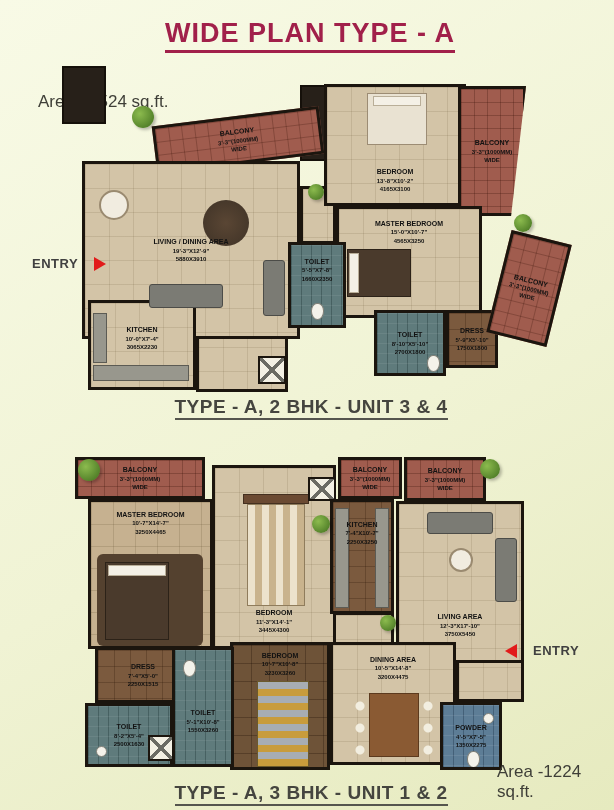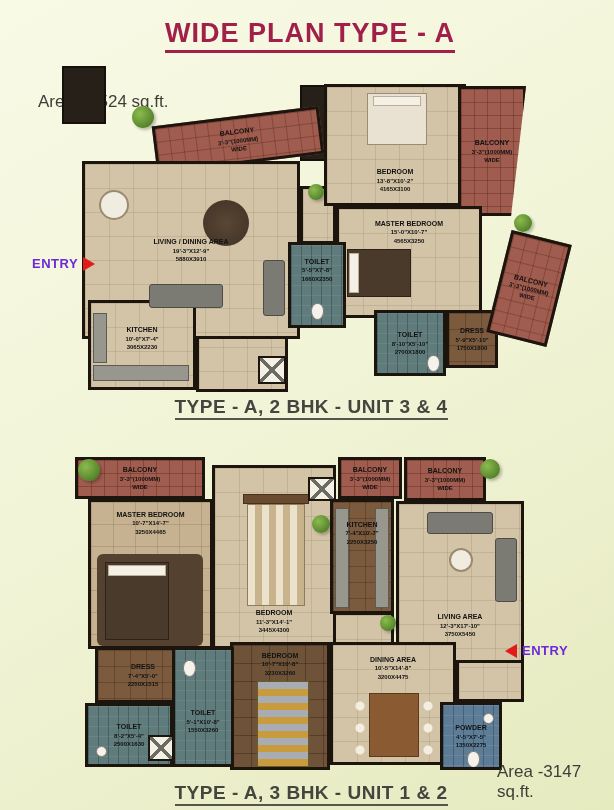--- a/index.html
+++ b/index.html
@@ -60,22 +60,22 @@
   .chairs-col{background-image:radial-gradient(circle,#f2eee0 4px,rgba(0,0,0,0) 5px);
     background-size:14px 22px;background-repeat:repeat-y;background-position:center top}
   .plant{border-radius:50%;z-index:6;
     background:radial-gradient(circle at 35% 35%,#8cbb4e,#3f6d1d);box-shadow:2px 2px 3px rgba(0,0,0,.25)}
   .wc{background:#f4f2ea;border:1px solid #808078;border-radius:45% 45% 50% 50%}
   .basin{background:#f4f2ea;border:1px solid #808078;border-radius:50%}
   .counter{background:#98978d;border:1px solid #5c5b54}
   .bed-striped{background:repeating-linear-gradient(90deg,#ece2cc 0 7px,#c9b38d 7px 14px);border:1px solid #8f7c5c}
   .bed-gold{background:repeating-linear-gradient(0deg,#c89c3c 0 7px,#a7adb3 7px 14px);border:1px solid #6b5a2c}
   .headboard{background:#6b4a32;border:1px solid #44301f}
-  .entry{position:absolute;display:flex;align-items:center;gap:5px;
-    font-size:13px;font-weight:700;color:#6d28d9;letter-spacing:.5px;z-index:10}
+  .entry{position:absolute;display:flex;align-items:center;gap:16px;
+    font-size:13px;font-weight:700;color:#404040;letter-spacing:.5px;z-index:10}
   .tri-r{width:0;height:0;border-top:7px solid transparent;border-bottom:7px solid transparent;border-left:12px solid #e21a1a}
   .tri-l{width:0;height:0;border-top:7px solid transparent;border-bottom:7px solid transparent;border-right:12px solid #e21a1a}
 </style>
 </head>
 <body>
 
 <div class="title"><span>WIDE PLAN TYPE - A</span></div>
 
 <div class="area-label" style="left:38px;top:92px">Area - 1524 sq.ft.</div>
 
@@ -327,15 +327,15 @@
   <div class="plant" style="position:absolute;left:252px;top:60px;width:18px;height:18px"></div>
   <div class="plant" style="position:absolute;left:420px;top:4px;width:20px;height:20px"></div>
   <div class="plant" style="position:absolute;left:320px;top:160px;width:16px;height:16px"></div>
 </div>
 
 <div class="entry" style="left:505px;top:643px">
   <span class="tri-l"></span>
   <span>ENTRY</span>
 </div>
 
-<div class="area-label" style="left:497px;top:762px">Area -3147 sq.ft.</div>
+<div class="area-label" style="left:497px;top:762px">Area -1224 sq.ft.</div>
 
 <div class="caption" style="top:782px"><span>TYPE - A,  3 BHK - UNIT 1 &amp; 2</span></div>
 
 </body></html>

